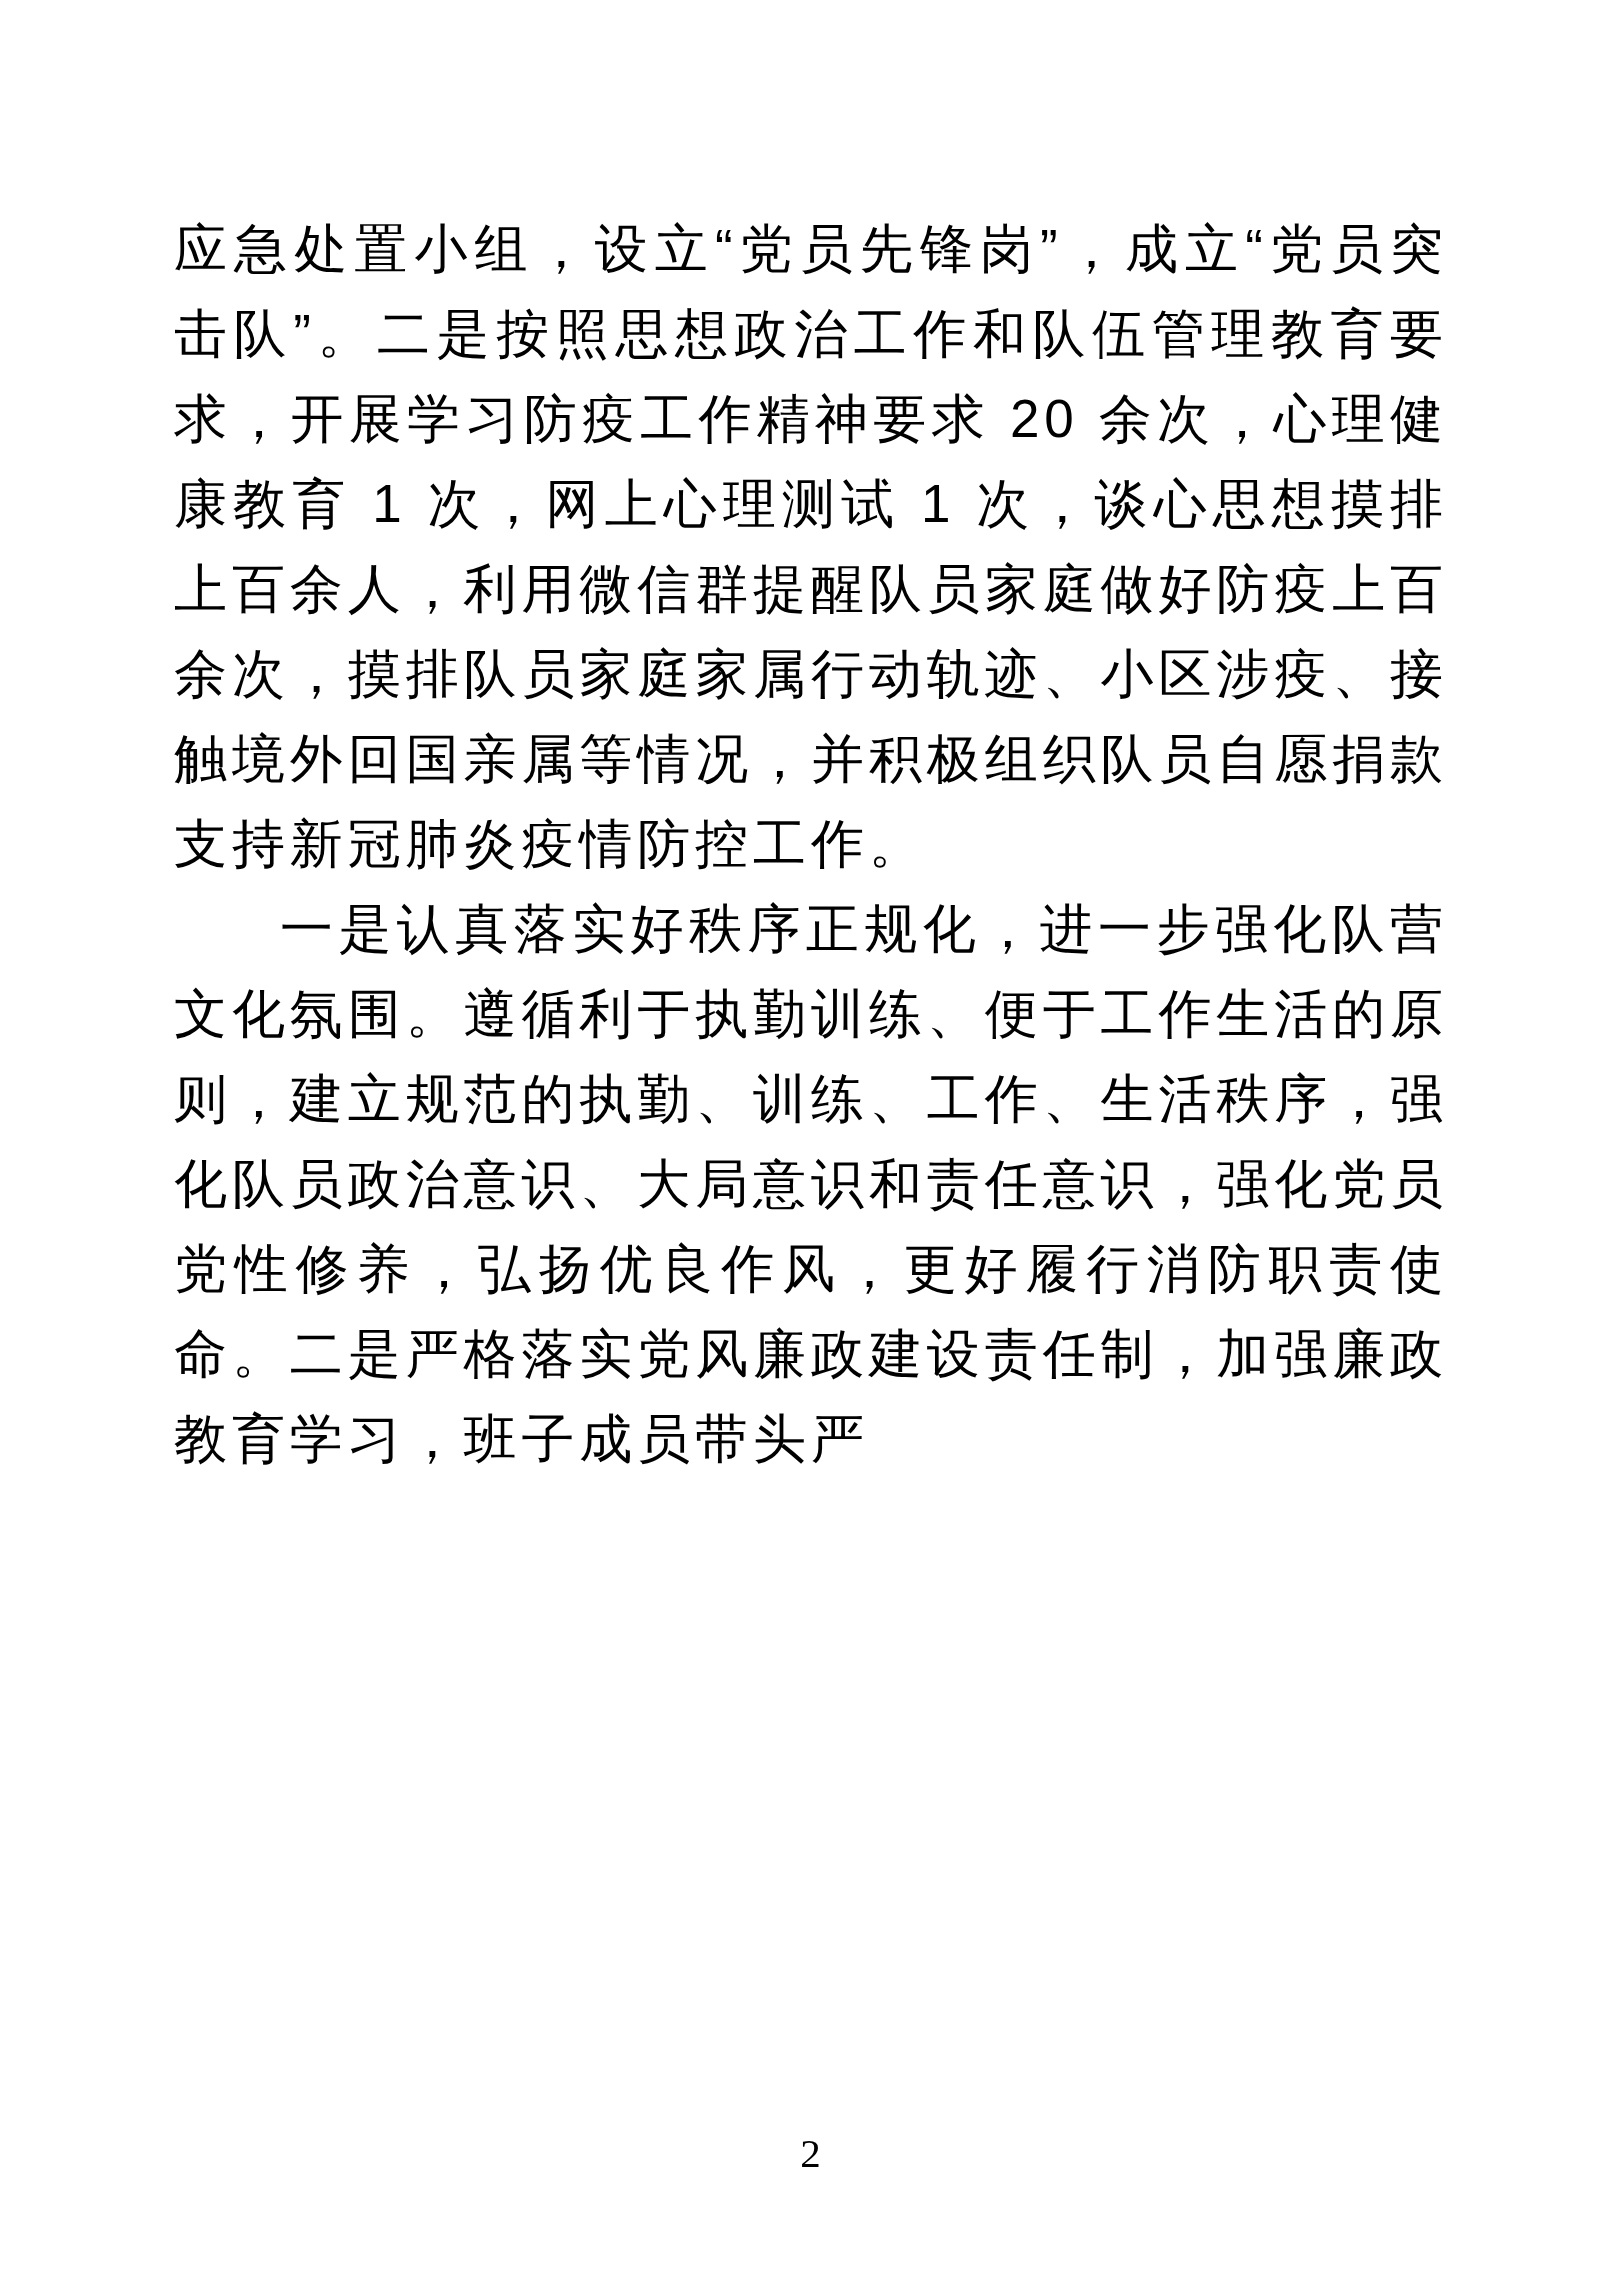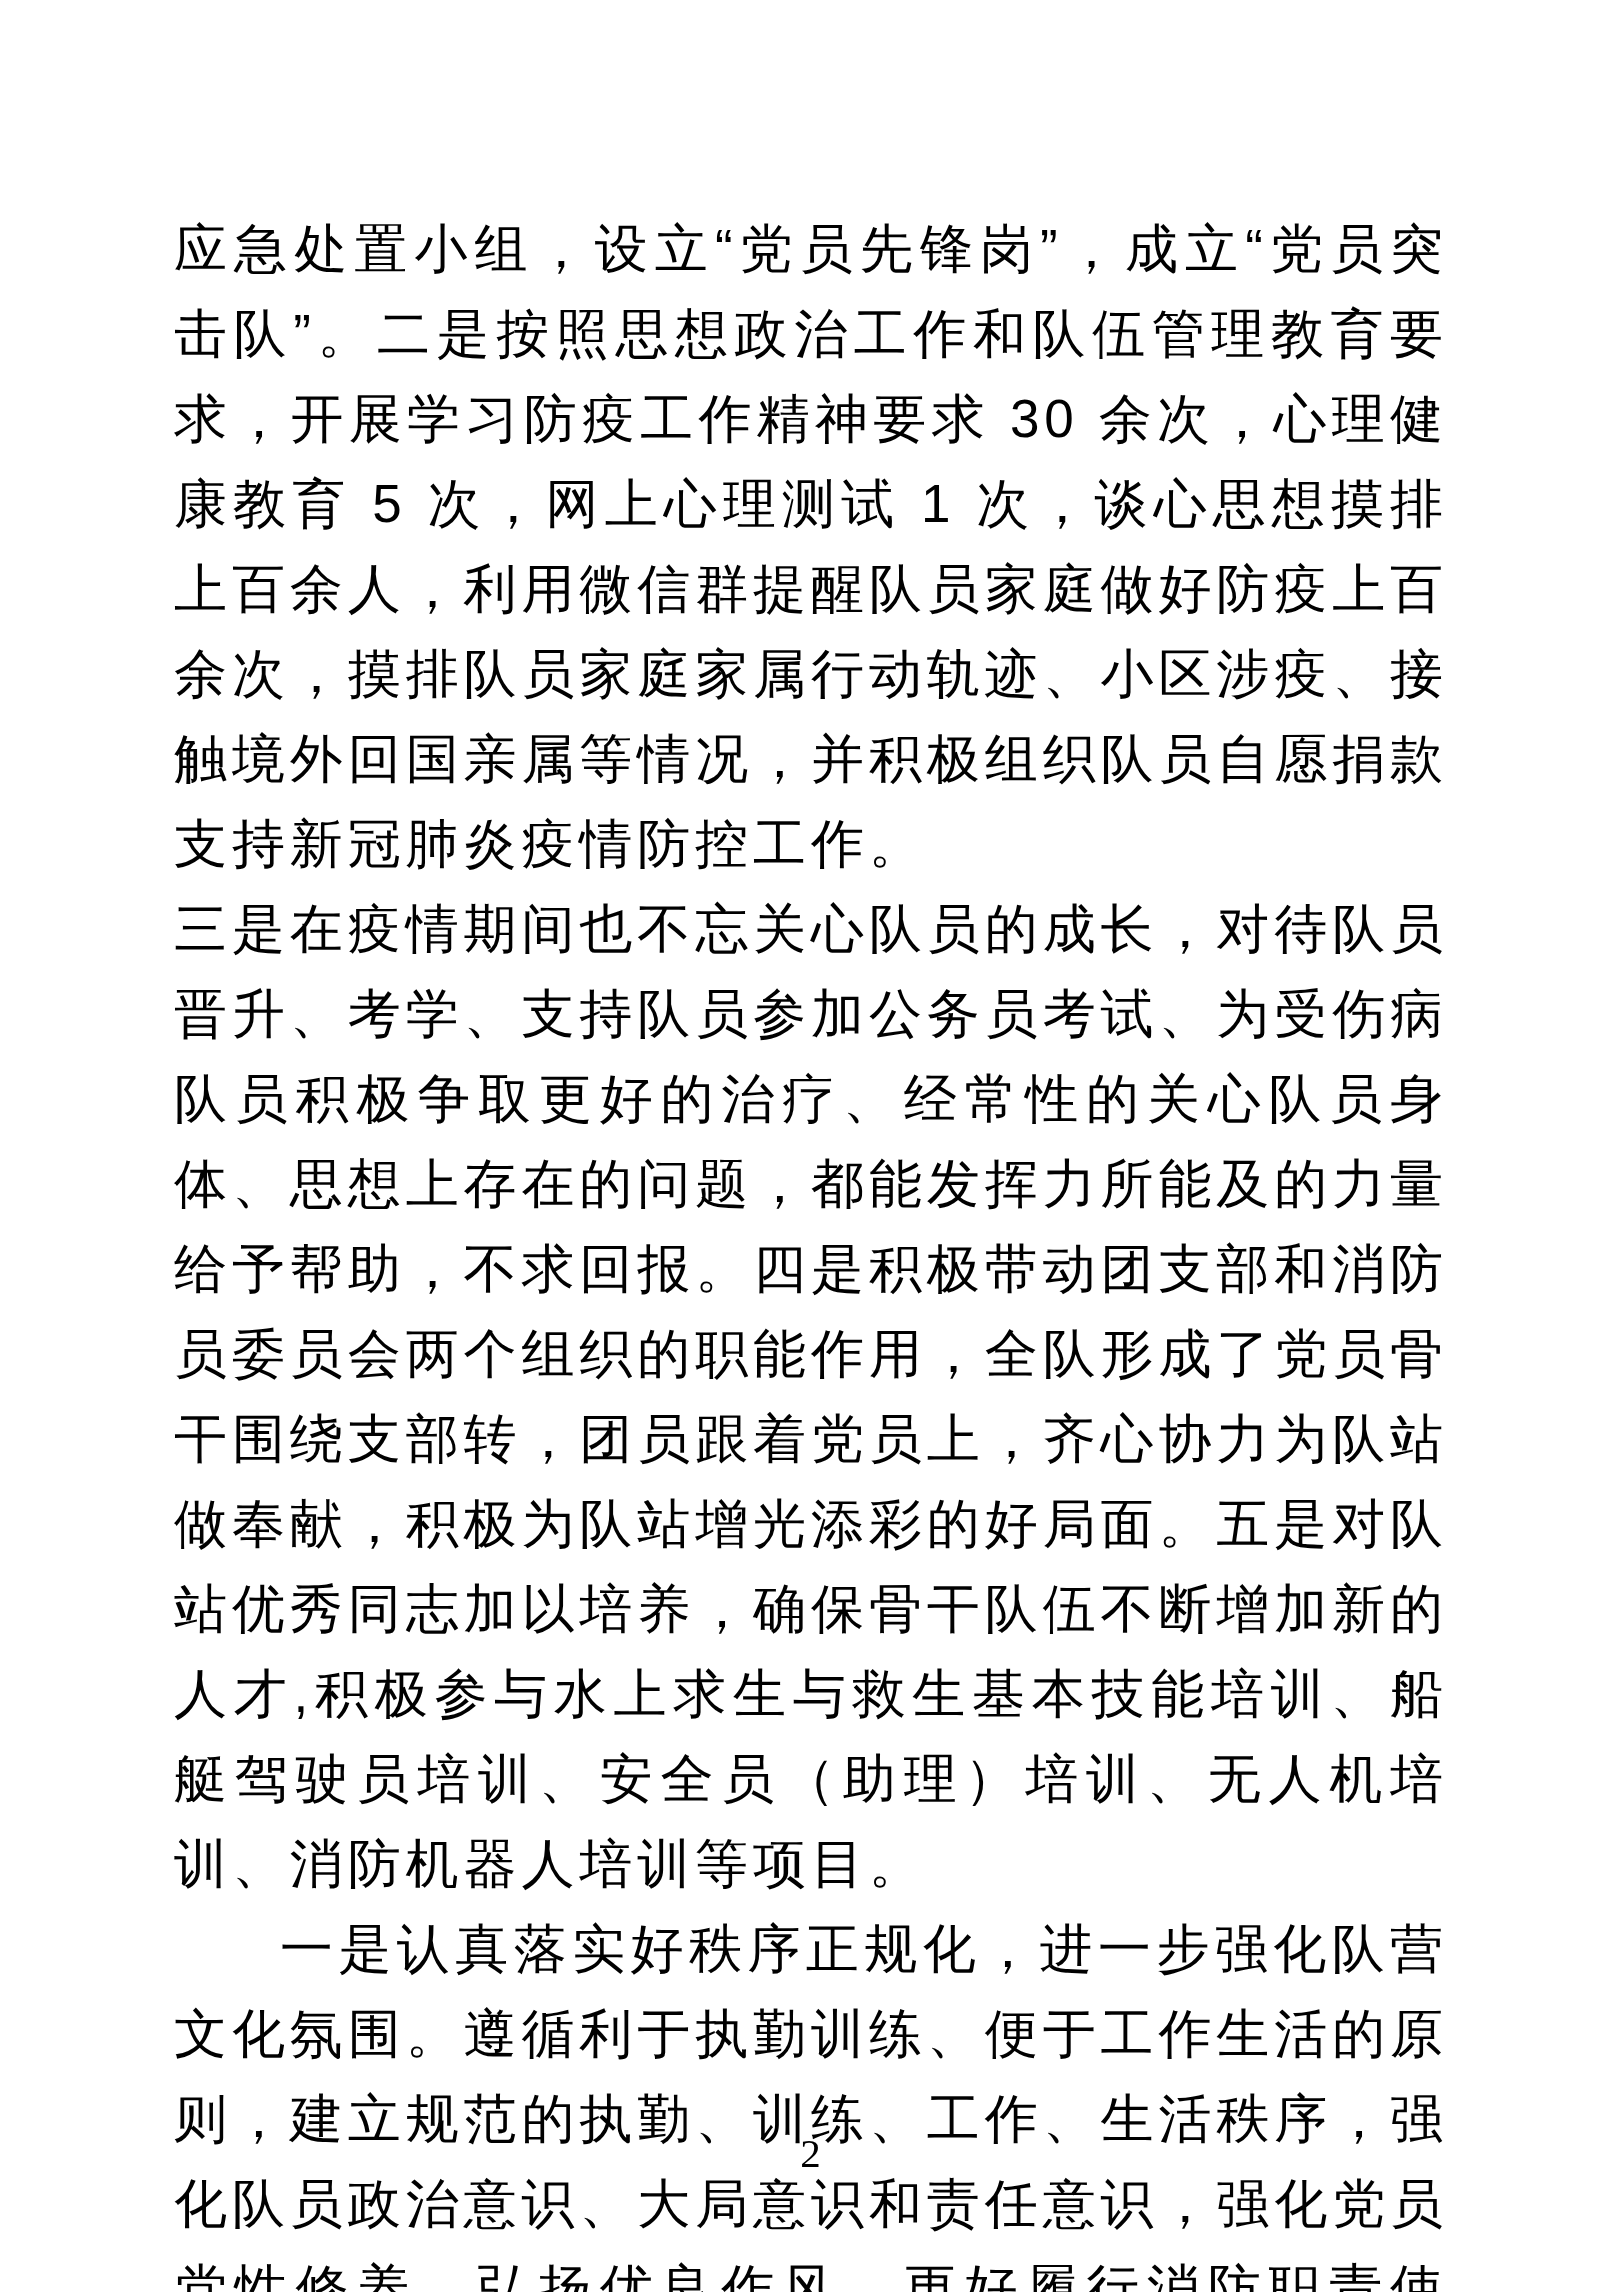--- a/index.html
+++ b/index.html
@@ -46,22 +46,21 @@
     line-height: 49px;
     letter-spacing: 0;
     color: #000000;
   }
 </style>
 </head>
 <body>
 
 <div class="page">
   <div class="content">
-    <p>应急处置小组，设立“党员先锋岗”，成立“党员突击队”。二是按照思想政治工作和队伍管理教育要求，开展学习防疫工作精神要求 30 余次，心理健康教育 5 次，网上心理测试 1 次，谈心思想摸排上百余人，利用微信群提醒队员家庭做好防疫上百余次，摸排队员家庭家属行动轨迹、小区涉疫、接触境外回国亲属等情况，并积极组织队员自愿捐款支持新冠肺炎疫情防控工作。</p>
-    <p>三是在疫情期间也不忘关心队员的成长，对待队员晋升、考学、支持队员参加公务员考试、为受伤病队员积极争取更好的治疗、经常性的关心队员身体、思想上存在的问题，都能发挥力所能及的力量给予帮助，不求回报。四是积极带动团支部和消防员委员会两个组织的职能作用，全队形成了党员骨干围绕支部转，团员跟着党员上，齐心协力为队站做奉献，积极为队站增光添彩的好局面。五是对队站优秀同志加以培养，确保骨干队伍不断增加新的人才,积极参与水上求生与救生基本技能培训、船艇驾驶员培训、安全员（助理）培训、无人机培训、消防机器人培训等项目。</p>
+    <p>应急处置小组，设立“党员先锋岗”，成立“党员突击队”。二是按照思想政治工作和队伍管理教育要求，开展学习防疫工作精神要求 20 余次，心理健康教育 1 次，网上心理测试 1 次，谈心思想摸排上百余人，利用微信群提醒队员家庭做好防疫上百余次，摸排队员家庭家属行动轨迹、小区涉疫、接触境外回国亲属等情况，并积极组织队员自愿捐款支持新冠肺炎疫情防控工作。</p>
     <p class="indent">一是认真落实好秩序正规化，进一步强化队营文化氛围。遵循利于执勤训练、便于工作生活的原则，建立规范的执勤、训练、工作、生活秩序，强化队员政治意识、大局意识和责任意识，强化党员党性修养，弘扬优良作风，更好履行消防职责使命。二是严格落实党风廉政建设责任制，加强廉政教育学习，班子成员带头严</p>
   </div>
 
   <div class="footer">
     <span>2</span>
   </div>
 </div>
 
 
 </body></html>

